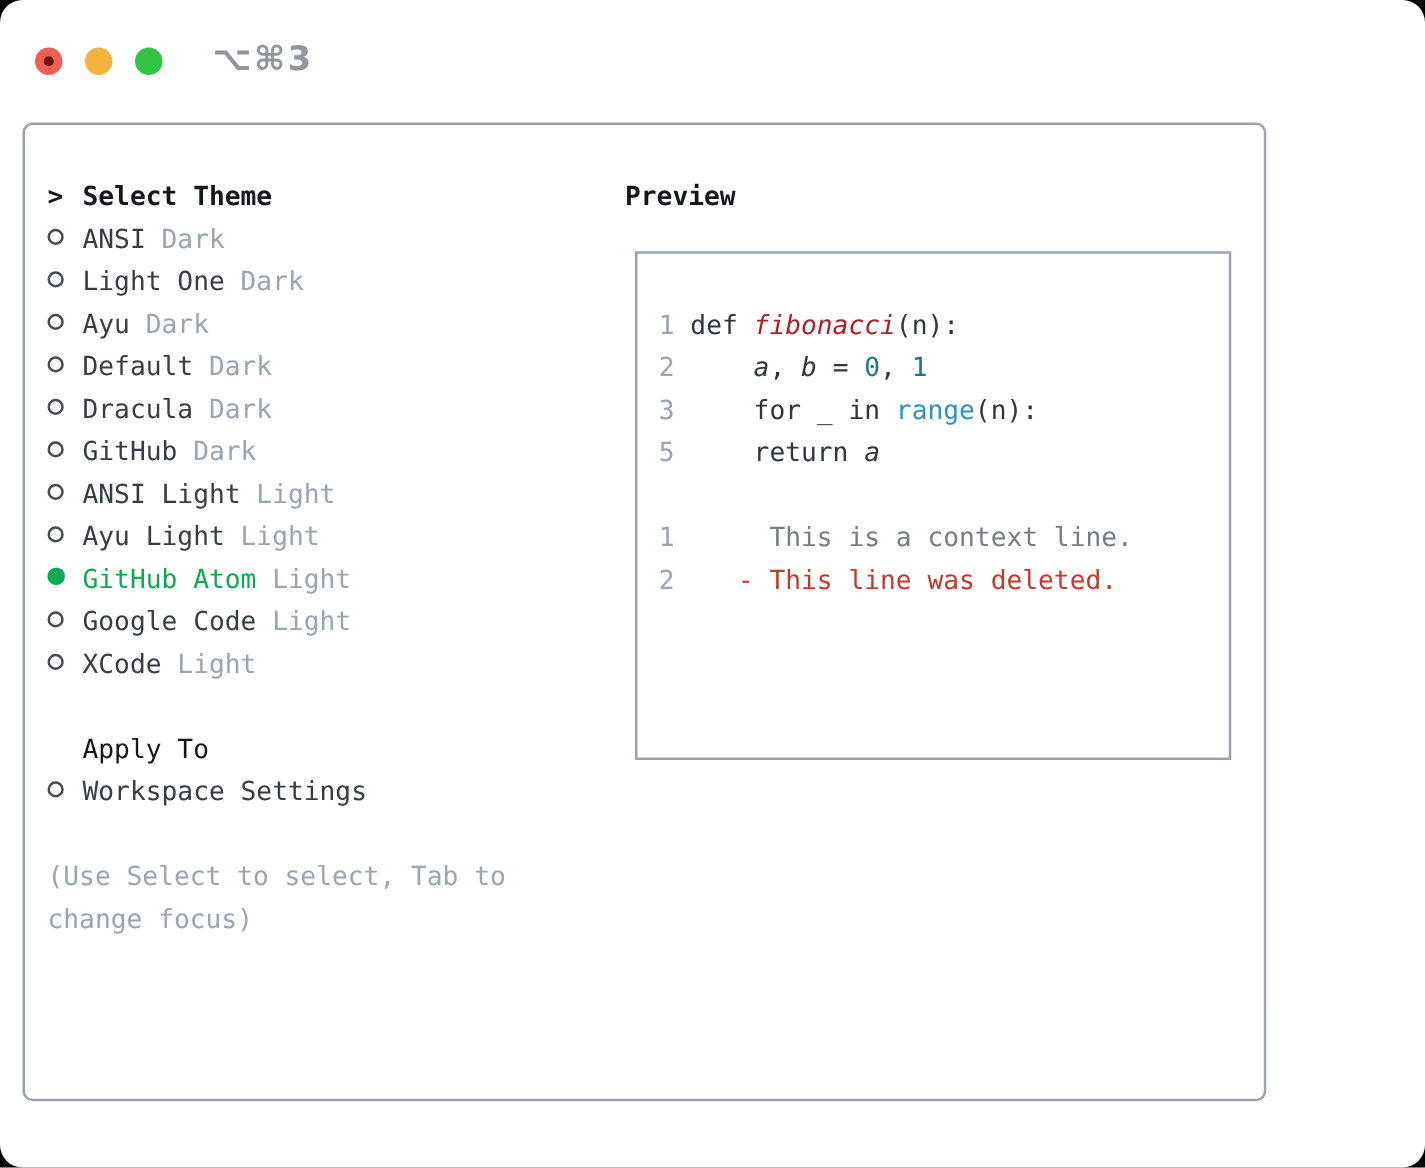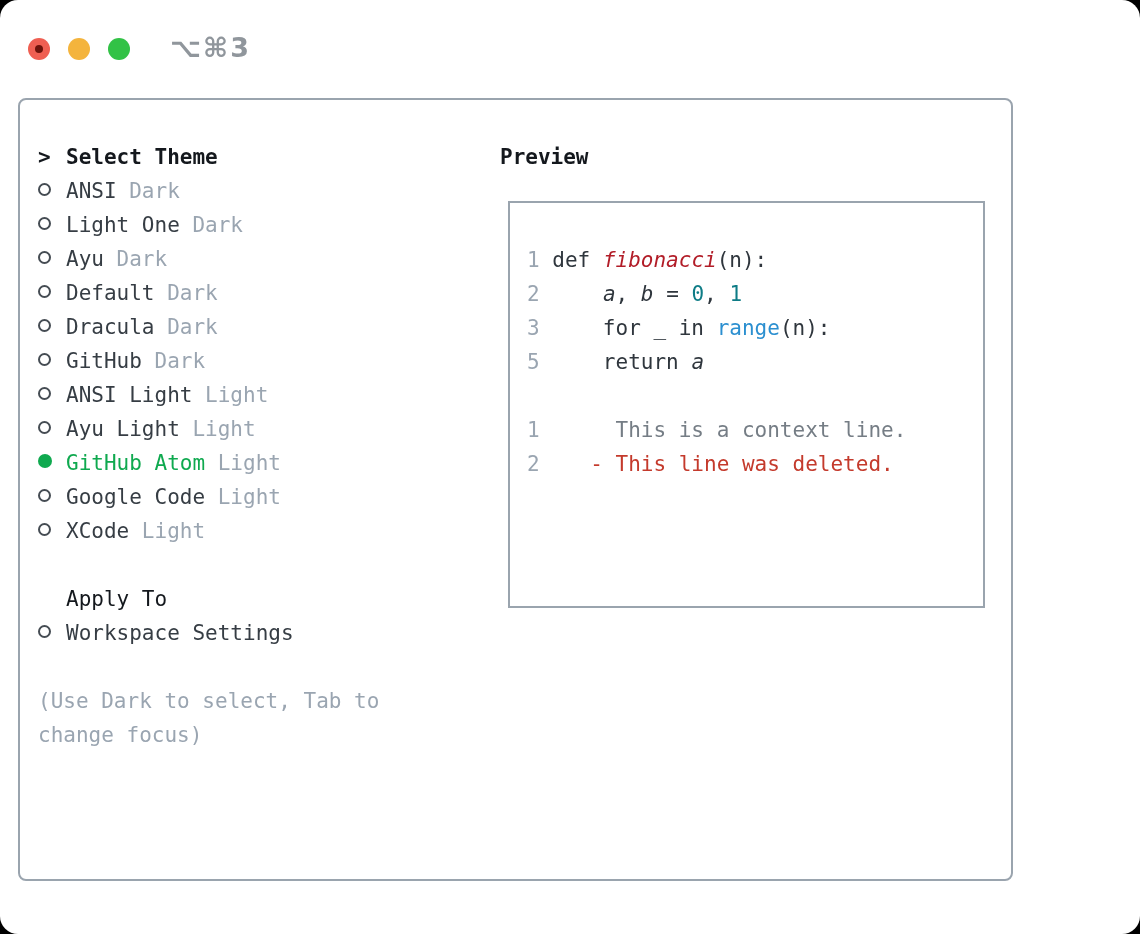--- a/index.html
+++ b/index.html
@@ -124,21 +124,21 @@
           </div>
 
         <div class="spacer"></div>
 
         <div class="row apply-hdr"><span>Apply To</span></div>
 
         <div id="apply-list">
             <div class="row"><span class="sym"></span><span class="nm">Workspace Settings</span></div>
           </div>
 
-        <div class="hint">(Use Dark to select, Tab to change focus)</div>
+        <div class="hint">(Use Select to select, Tab to change focus)</div>
       </div>
 
       <div class="right-col">
         <div class="preview-title">Preview</div>
         <div class="preview-box" id="preview-box">
             <div class="cl"><span class="ln">1</span><span class="seg-code"> def </span><span class="seg-func">fibonacci</span><span class="seg-code">(n):</span></div>
             <div class="cl"><span class="ln">2</span><span class="seg-code">     </span><span class="seg-var">a</span><span class="seg-code">, </span><span class="seg-var">b</span><span class="seg-code"> = </span><span class="seg-num">0</span><span class="seg-code">, </span><span class="seg-num">1</span></div>
             <div class="cl"><span class="ln">3</span><span class="seg-code">     for _ in </span><span class="seg-builtin">range</span><span class="seg-code">(n):</span></div>
             <div class="cl"><span class="ln">5</span><span class="seg-code">     return </span><span class="seg-var">a</span></div>
             <div class="cl"><span class="ln"></span></div>

